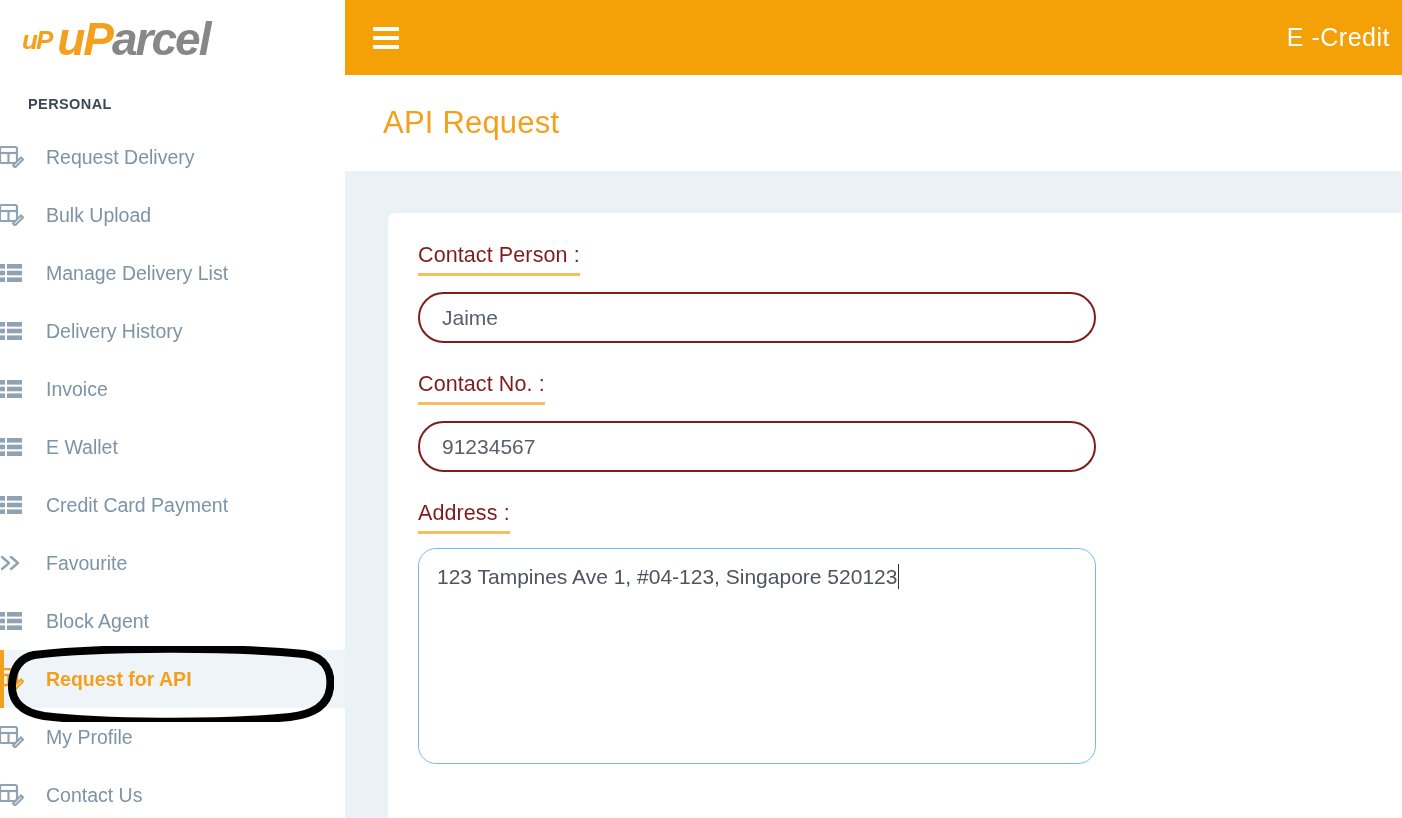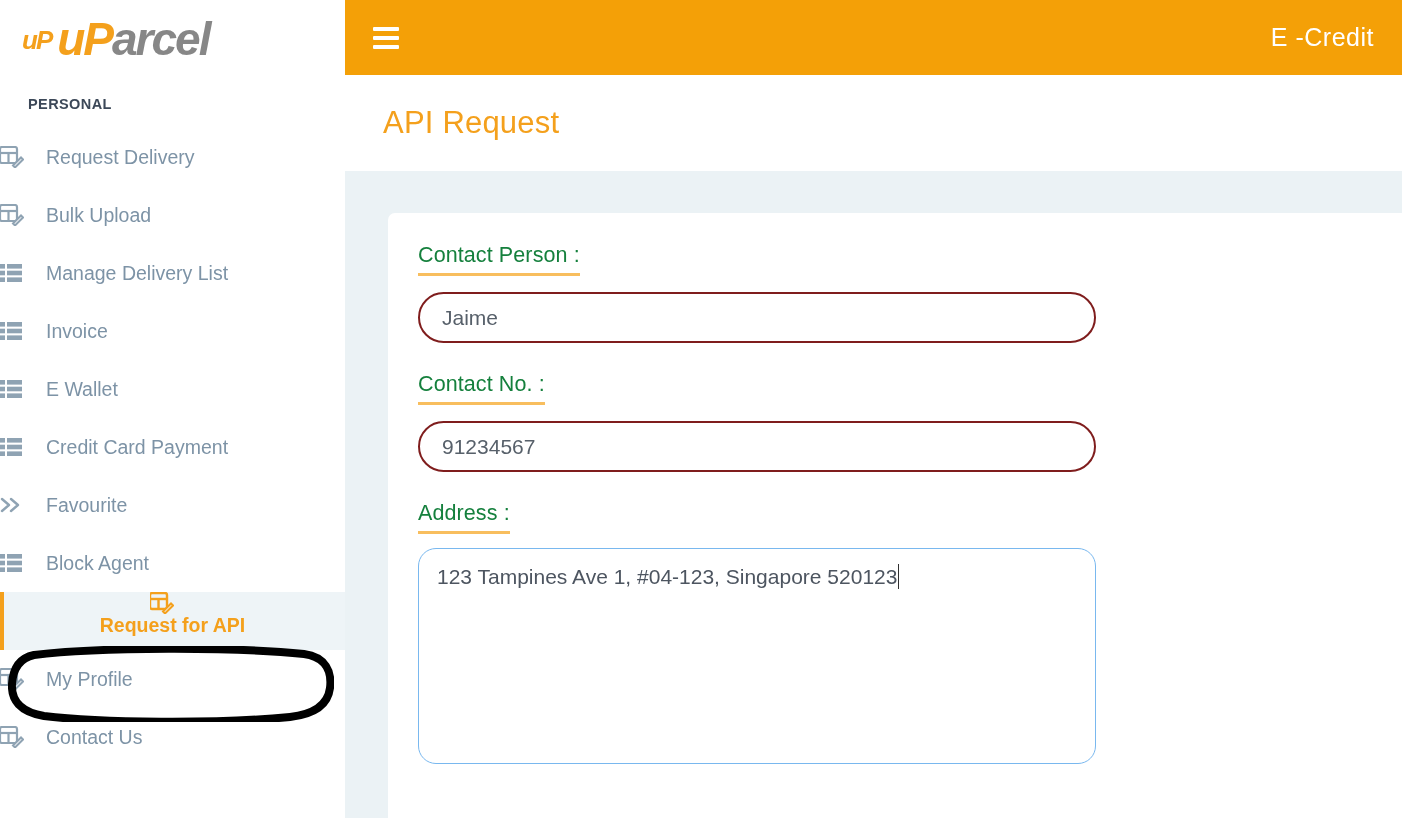--- a/index.html
+++ b/index.html
@@ -67,21 +67,20 @@
     display: flex; align-items: center; justify-content: flex-start;
     flex: none;
   }
   .nav-item .ico svg { display: block; }
   .nav-item .lbl { white-space: nowrap; }
 
   .nav-item.active {
     background: #eef4f7;
     color: #f4a01c;
     font-weight: bold;
-    flex-direction: column;
   }
   .nav-item.active::before {
     content: "";
     position: absolute;
     left: 0; top: 0; bottom: 0;
     width: 4px;
     background: #f4a01c;
   }
 
   
@@ -113,21 +112,21 @@
     display: block;
     height: 4px;
     background: #ffffff;
     border-radius: 1px;
   }
   .ecredit {
     color: #ffffff;
     font-size: 25px;
     letter-spacing: 0.5px;
     white-space: nowrap;
-    margin-right: 20px;
+    margin-right: 4px;
     cursor: pointer;
   }
 
   
   .page-header {
     position: absolute;
     left: 345px; top: 75px;
     width: 1057px; height: 96px;
     background: #ffffff;
     display: flex; align-items: center;
@@ -153,21 +152,21 @@
     width: 1060px; height: 640px;
     background: #ffffff;
     border-radius: 7px 0 0 0;
     padding: 30px 0 0 30px;
   }
 
   .field { margin-bottom: 0; }
   .field-label {
     display: inline-block;
     font-size: 21.5px;
-    color: #15803d;
+    color: #7f1d1d;
     padding-bottom: 5px;
     border-bottom: 3px solid #f8be5e;
     letter-spacing: 0.1px;
     white-space: nowrap;
   }
 
   .text-input {
     display: block;
     margin-top: 16px;
     width: 678px; height: 51px;
@@ -251,20 +250,33 @@
             <rect x="7" y="0" width="15" height="4.6" fill="#8fa3b3"></rect>
             <rect x="0" y="6.7" width="5" height="4.6" fill="#8fa3b3"></rect>
             <rect x="7" y="6.7" width="15" height="4.6" fill="#8fa3b3"></rect>
             <rect x="0" y="13.4" width="5" height="4.6" fill="#8fa3b3"></rect>
             <rect x="7" y="13.4" width="15" height="4.6" fill="#8fa3b3"></rect>
           </svg>
         </span>
         <span class="lbl">Manage Delivery List</span>
       </div>
 
+      <div class="nav-item">
+        <span class="ico">
+          <svg width="22" height="18" viewBox="0 0 22 18">
+            <rect x="0" y="0" width="5" height="4.6" fill="#8fa3b3"></rect>
+            <rect x="7" y="0" width="15" height="4.6" fill="#8fa3b3"></rect>
+            <rect x="0" y="6.7" width="5" height="4.6" fill="#8fa3b3"></rect>
+            <rect x="7" y="6.7" width="15" height="4.6" fill="#8fa3b3"></rect>
+            <rect x="0" y="13.4" width="5" height="4.6" fill="#8fa3b3"></rect>
+            <rect x="7" y="13.4" width="15" height="4.6" fill="#8fa3b3"></rect>
+          </svg>
+        </span>
+        <span class="lbl">Delivery History</span>
+      </div>
 
       <div class="nav-item">
         <span class="ico">
           <svg width="22" height="18" viewBox="0 0 22 18">
             <rect x="0" y="0" width="5" height="4.6" fill="#8fa3b3"></rect>
             <rect x="7" y="0" width="15" height="4.6" fill="#8fa3b3"></rect>
             <rect x="0" y="6.7" width="5" height="4.6" fill="#8fa3b3"></rect>
             <rect x="7" y="6.7" width="15" height="4.6" fill="#8fa3b3"></rect>
             <rect x="0" y="13.4" width="5" height="4.6" fill="#8fa3b3"></rect>
             <rect x="7" y="13.4" width="15" height="4.6" fill="#8fa3b3"></rect>

